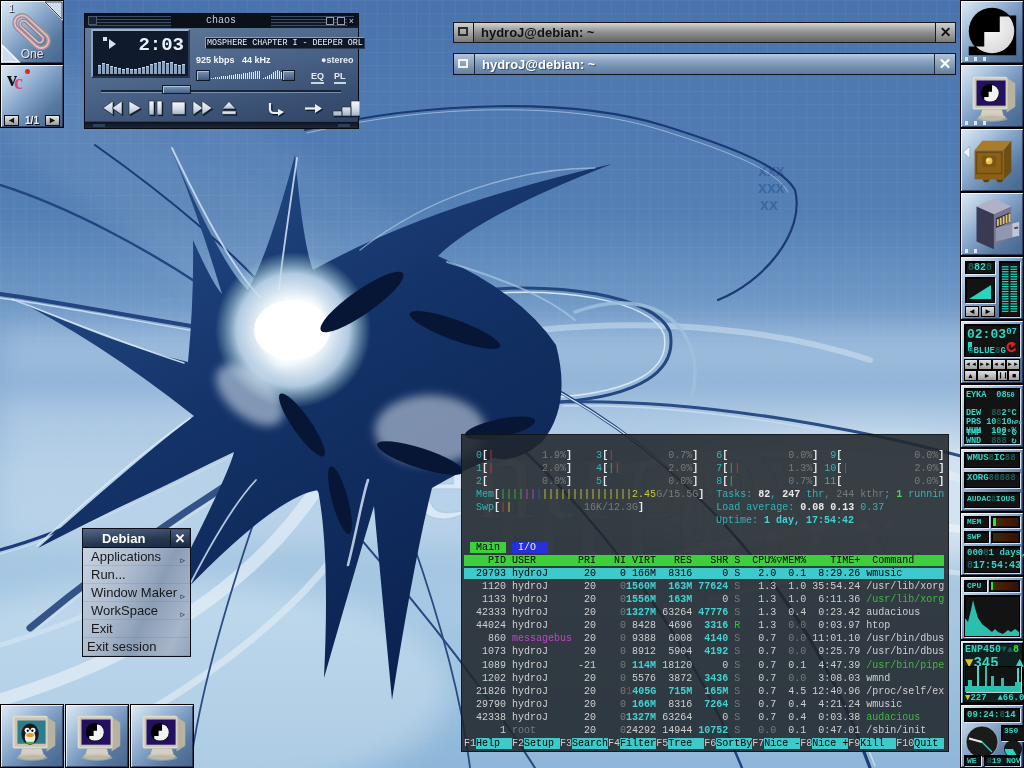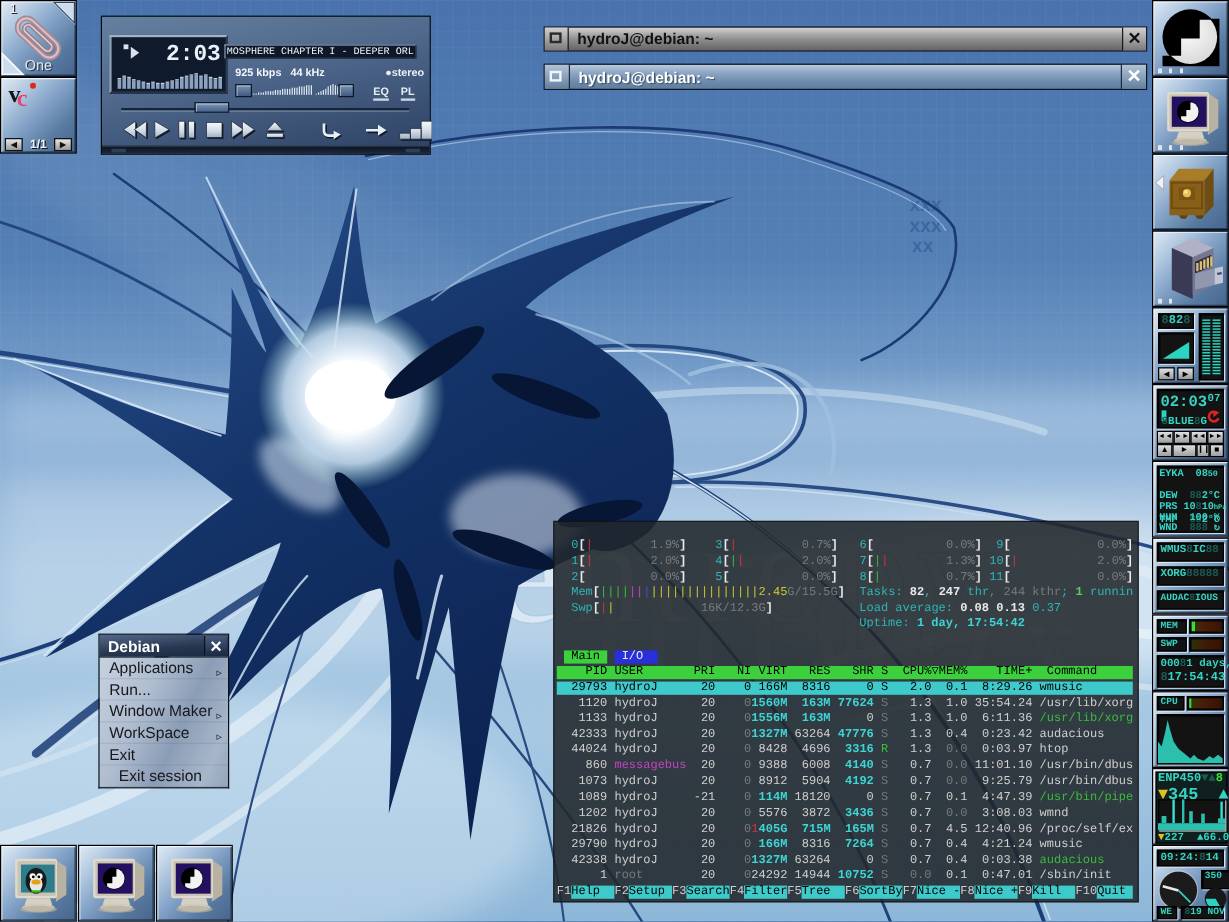--- a/index.html
+++ b/index.html
@@ -180,29 +180,29 @@
 </div>
 <div class="tile" style="left:0;top:64px">
 <div class="abs" style="left:6px;top:3px;font-family:'Liberation Serif',serif;font-weight:bold;font-size:20px;color:#101418;">v</div>
 <div class="abs" style="left:13px;top:6px;font-family:'Liberation Serif',serif;font-weight:bold;font-size:20px;color:#e04878;">c</div>
 <div class="abs" style="left:24px;top:4px;width:5px;height:5px;border-radius:50%;background:#e02818;"></div>
 <div class="abs" style="left:3px;top:50px;width:15px;height:11px;background:linear-gradient(#e8e8e8,#9a9a9a);border:1px solid #111;color:#111;font-size:9px;line-height:9px;text-align:center;">◄</div>
 <div class="abs" style="left:44px;top:50px;width:15px;height:11px;background:linear-gradient(#e8e8e8,#9a9a9a);border:1px solid #111;color:#111;font-size:9px;line-height:9px;text-align:center;">►</div>
 <div class="abs" style="left:0;right:0;top:50px;text-align:center;font-size:10px;font-weight:bold;color:#f0f4f8;text-shadow:1px 1px 0 #112;">1/1</div>
 </div>
 <div class="abs" style="left:82px;top:528px;width:109px;">
-<div style="position:relative;height:20px;background:linear-gradient(175deg,#55688a,#26364f 60%,#1b2940);border:1px solid #0a0f1a;color:#fff;font-weight:bold;font-size:13px;line-height:19px;padding-left:7px;">Debian
+<div style="position:relative;height:20px;background:linear-gradient(175deg,#55688a,#26364f 60%,#1b2940);border:1px solid #0a0f1a;color:#fff;font-weight:bold;font-size:13px;line-height:19px;padding-left:19px;">Debian
 <div style="position:absolute;right:1px;top:1px;bottom:1px;width:19px;border-left:1px solid #0a0f1a;background:linear-gradient(175deg,#4a5d7f,#1b2940);color:#fff;text-align:center;font-size:13px;line-height:17px;">✕</div></div>
 <div style="background:linear-gradient(115deg,#c7d2e0 0%,#aebccf 35%,#8b9db6 60%,#a7b6c9 85%,#93a4ba 100%);border:1px solid #0a0f1a;border-top:none;color:#16181c;font-size:13px;">
       <div style="position:relative;height:18px;line-height:18px;padding-left:8px;border-bottom:1px solid rgba(60,70,90,.12);">Applications<span style="position:absolute;right:5px;top:3px;font-size:9px;color:#223;">▹</span></div>
       <div style="position:relative;height:18px;line-height:18px;padding-left:8px;border-bottom:1px solid rgba(60,70,90,.12);">Run...</div>
       <div style="position:relative;height:18px;line-height:18px;padding-left:8px;border-bottom:1px solid rgba(60,70,90,.12);">Window Maker<span style="position:absolute;right:5px;top:3px;font-size:9px;color:#223;">▹</span></div>
       <div style="position:relative;height:18px;line-height:18px;padding-left:8px;border-bottom:1px solid rgba(60,70,90,.12);">WorkSpace<span style="position:absolute;right:5px;top:3px;font-size:9px;color:#223;">▹</span></div>
       <div style="position:relative;height:18px;line-height:18px;padding-left:8px;border-bottom:1px solid rgba(60,70,90,.12);">Exit</div>
-      <div style="position:relative;height:18px;line-height:18px;padding-left:16px;border-bottom:1px solid rgba(60,70,90,.12);">Exit session</div>
+      <div style="position:relative;height:18px;line-height:18px;padding-left:4px;border-bottom:1px solid rgba(60,70,90,.12);">Exit session</div>
     </div>
 </div>
 <div class="tile" style="left:0;top:704px"><svg width="62" height="62" viewBox="0 0 64 64">
       <g transform="translate(0,2) scale(1.0)">
 <path d="M47 10 L56 16 V40 L47 46 Z" fill="#b8b2a2"></path>
 <rect x="12" y="9" width="36" height="34" rx="2" fill="#dedacd"></rect>
 <rect x="14" y="11" width="33" height="30" rx="1" fill="#c9c4b4"></rect>
 <rect x="17" y="14" width="29" height="24" fill="#2e7d8c"></rect>
 <ellipse cx="30" cy="28" rx="9" ry="11" fill="#1a1a1a"></ellipse>
 <ellipse cx="30" cy="31" rx="5.5" ry="7" fill="#e8e8e8"></ellipse>
@@ -247,20 +247,28 @@
           <clipPath id="mcbl3">
             <circle cx="30" cy="26" r="9"></circle>
           </clipPath>
         </defs>
 <path d="M22 43 H42 L44 49 H20 Z" fill="#d5d0c2"></path>
 <ellipse cx="32" cy="51" rx="14" ry="3.5" fill="#cfcaba"></ellipse>
 <ellipse cx="32" cy="52.5" rx="16" ry="3" fill="#b5b0a0" opacity=".7"></ellipse>
 </g>
     </svg></div>
 <div class="abs" style="left:84px;top:13px;width:275px;height:116px;border:1px solid #060a12;background:linear-gradient(168deg,#64809f 0%,#50698c 40%,#3a5174 75%,#2e4162 100%);">
+<div class="abs" style="left:0;top:0;width:273px;height:14px;background:linear-gradient(#0a0e16,#141c2a);overflow:hidden;">
+ <div class="abs" style="left:4px;right:4px;top:2px;height:10px;background:repeating-linear-gradient(180deg,#3c4c64 0 1px,transparent 1px 3px);"></div>
+ <div class="abs" style="left:86px;width:100px;top:0;height:14px;background:#0c1018;text-align:center;font-size:10px;line-height:13px;color:#c6cfda;font-family:'Liberation Mono',monospace;">chaos</div>
+ <div class="abs" style="left:3px;top:2px;width:9px;height:9px;background:#1a2230;border:1px solid #4a5a72;"></div>
+ <div class="abs" style="right:24px;top:3px;width:8px;height:8px;background:#0c1018;border:1px solid #8fa0b4;"></div>
+ <div class="abs" style="right:13px;top:3px;width:8px;height:8px;background:#0c1018;border:1px solid #8fa0b4;"></div>
+ <div class="abs" style="right:2px;top:3px;width:9px;height:9px;background:#0c1018;color:#cdd6e0;font-size:9px;line-height:8px;text-align:center;">×</div>
+</div>
 <div class="abs" style="left:6px;top:15px;width:99px;height:49px;background:#0f1a2c;border:2px solid;border-color:#9fb2c6 #2c3c54 #243248 #8fa3b8;">
  <div class="abs mono" style="right:4px;top:3px;font-size:19px;font-weight:bold;color:#e8f1fa;letter-spacing:0;">2:03</div>
  <div class="abs" style="left:16px;top:8px;width:0;height:0;border-left:7px solid #d8e2ec;border-top:5px solid transparent;border-bottom:5px solid transparent;"></div>
  <div class="abs" style="left:10px;top:6px;width:4px;height:4px;background:#d8e2ec;"></div>
  <svg class="abs" style="left:3px;top:28px" width="90" height="16" viewBox="0 0 90 16">
         <rect x="2" y="7" width="3" height="8" fill="#8ba1bd"></rect>
         <rect x="2" y="6" width="3" height="1" fill="#c3d2e2"></rect>
         <rect x="6" y="5" width="3" height="10" fill="#8ba1bd"></rect>
         <rect x="6" y="4" width="3" height="1" fill="#c3d2e2"></rect>
         <rect x="10" y="6" width="3" height="9" fill="#8ba1bd"></rect>
@@ -298,21 +306,21 @@
         <rect x="74" y="4" width="3" height="11" fill="#8ba1bd"></rect>
         <rect x="74" y="3" width="3" height="1" fill="#c3d2e2"></rect>
         <rect x="78" y="6" width="3" height="9" fill="#8ba1bd"></rect>
         <rect x="78" y="5" width="3" height="1" fill="#c3d2e2"></rect>
         <rect x="82" y="7" width="3" height="8" fill="#8ba1bd"></rect>
         <rect x="82" y="6" width="3" height="1" fill="#c3d2e2"></rect>
         <rect x="86" y="6" width="3" height="9" fill="#8ba1bd"></rect>
         <rect x="86" y="5" width="3" height="1" fill="#c3d2e2"></rect>
       </svg>
 </div>
-<div class="abs" style="left:102px;top:23px;width:160px;height:12px;background:#0f1728;border:1px solid;border-color:#8ba0b8 #2c3c52 #2c3c52 #8ba0b8;color:#eef3f9;font-family:'Liberation Mono',monospace;font-size:8.4px;line-height:10px;white-space:nowrap;overflow:hidden;padding-left:1px;letter-spacing:0;">MOSPHERE CHAPTER I - DEEPER ORL</div>
+<div class="abs" style="left:120px;top:23px;width:160px;height:12px;background:#0f1728;border:1px solid;border-color:#8ba0b8 #2c3c52 #2c3c52 #8ba0b8;color:#eef3f9;font-family:'Liberation Mono',monospace;font-size:8.4px;line-height:10px;white-space:nowrap;overflow:hidden;padding-left:1px;letter-spacing:0;">MOSPHERE CHAPTER I - DEEPER ORL</div>
 <div class="abs" style="left:111px;top:41px;font-size:9px;font-weight:bold;color:#f4f8fc;font-family:'Liberation Sans',sans-serif;">925 kbps&nbsp;&nbsp;&nbsp;44 kHz</div>
 <div class="abs" style="left:236px;top:41px;font-size:9px;font-weight:bold;color:#e8eff6;">●stereo</div>
 <svg class="abs" style="left:108px;top:55px" width="70" height="12" viewBox="0 0 70 12">
       <rect x="18" y="9" width="1" height="1" fill="#dde7f0"></rect>
       <rect x="20" y="9" width="1" height="1" fill="#dde7f0"></rect>
       <rect x="22" y="8" width="1" height="2" fill="#dde7f0"></rect>
       <rect x="24" y="8" width="1" height="2" fill="#dde7f0"></rect>
       <rect x="26" y="8" width="1" height="2" fill="#dde7f0"></rect>
       <rect x="28" y="7" width="1" height="3" fill="#dde7f0"></rect>
       <rect x="30" y="7" width="1" height="3" fill="#dde7f0"></rect>

